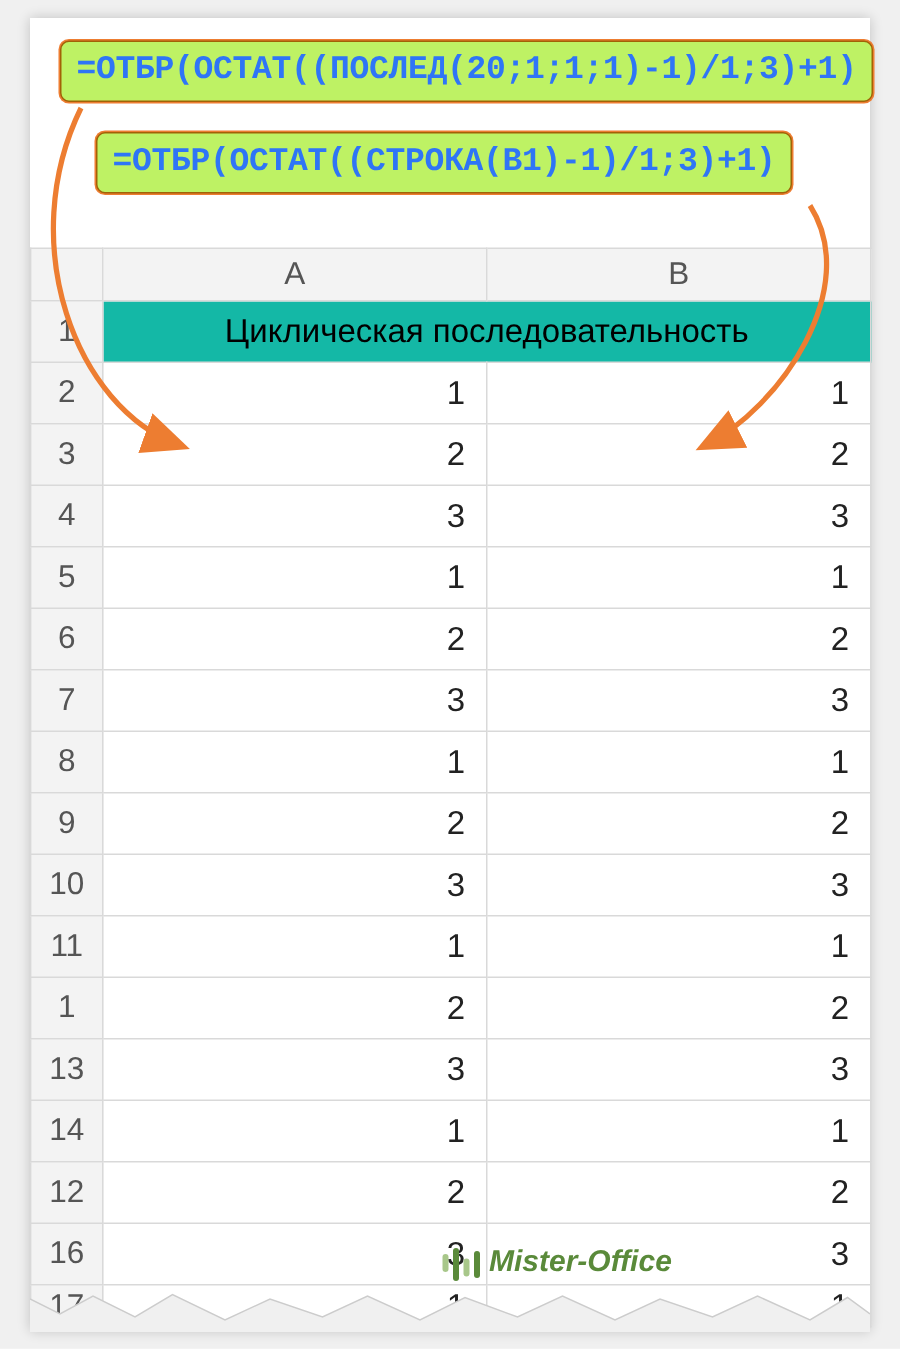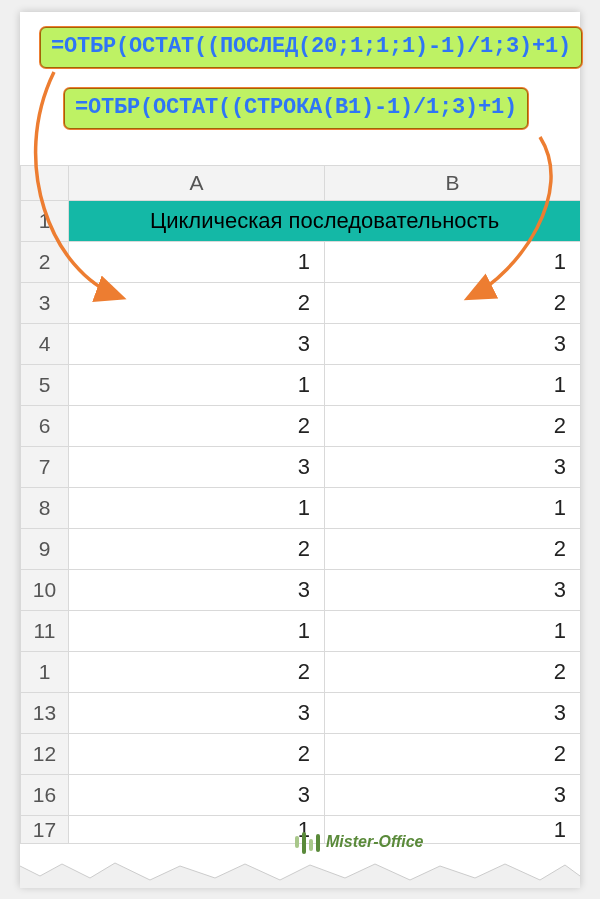--- a/index.html
+++ b/index.html
@@ -107,24 +107,24 @@
   }
   .rowcut td {
     height: 28px !important;
   }
 
   .watermark {
     position: absolute;
     left: 275px;
     top: 818px;
     display: flex;
-    align-items: center;
+    align-items: flex-start;
     gap: 6px;
     color: #5a8a3a;
-    font-size: 16px;
+    font-size: 20px;
     font-weight: bold;
     font-style: italic;
     font-family: "Segoe UI", Arial, sans-serif;
     pointer-events: none;
   }
   .wm-bars {
     display: flex;
     gap: 3px;
     align-items: flex-end;
     height: 24px;
@@ -237,20 +237,25 @@
             <td class="rownumcol">1</td>
             <td class="datacell">2</td>
             <td class="datacell">2</td>
           </tr>
           <tr>
             <td class="rownumcol">13</td>
             <td class="datacell">3</td>
             <td class="datacell">3</td>
           </tr>
           <tr>
+            <td class="rownumcol">14</td>
+            <td class="datacell">1</td>
+            <td class="datacell">1</td>
+          </tr>
+          <tr>
             <td class="rownumcol">12</td>
             <td class="datacell">2</td>
             <td class="datacell">2</td>
           </tr>
           <tr>
             <td class="rownumcol">16</td>
             <td class="datacell">3</td>
             <td class="datacell">3</td>
           </tr>
           <tr class="rowcut">

